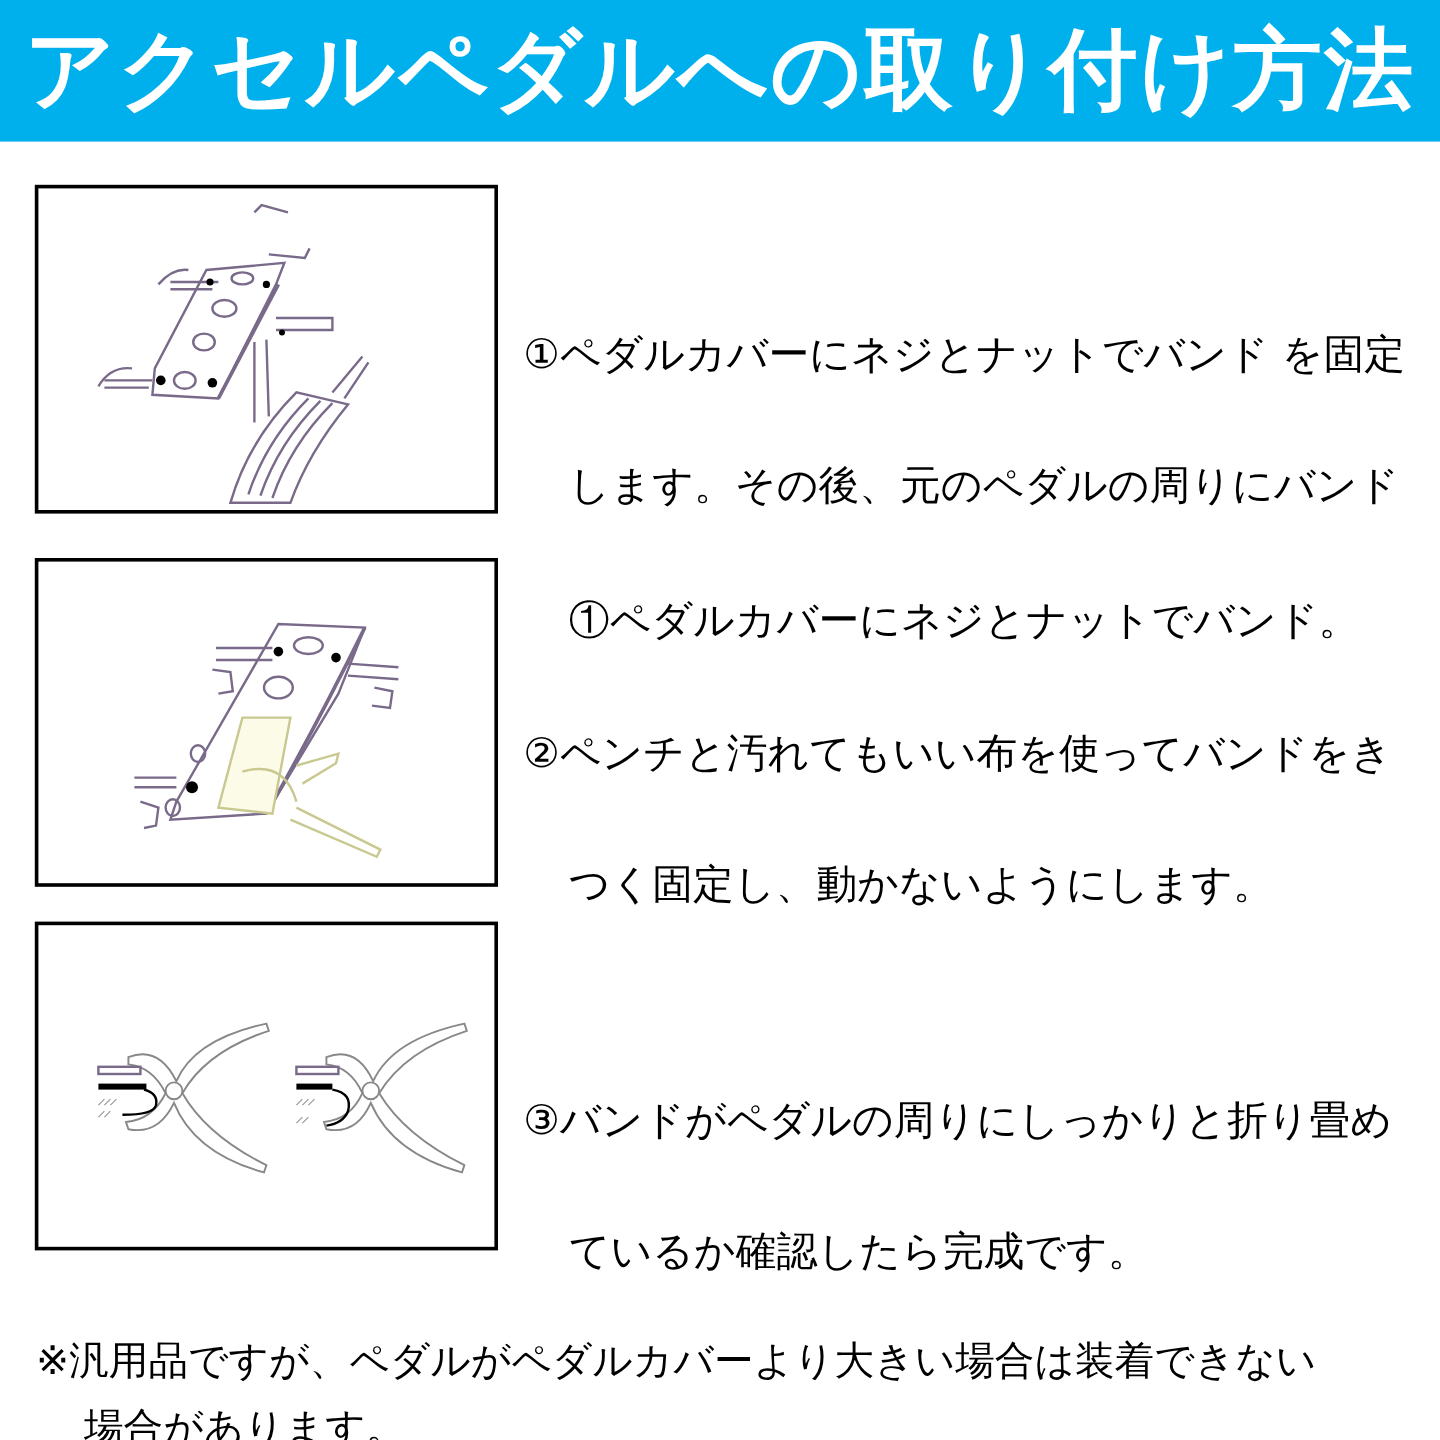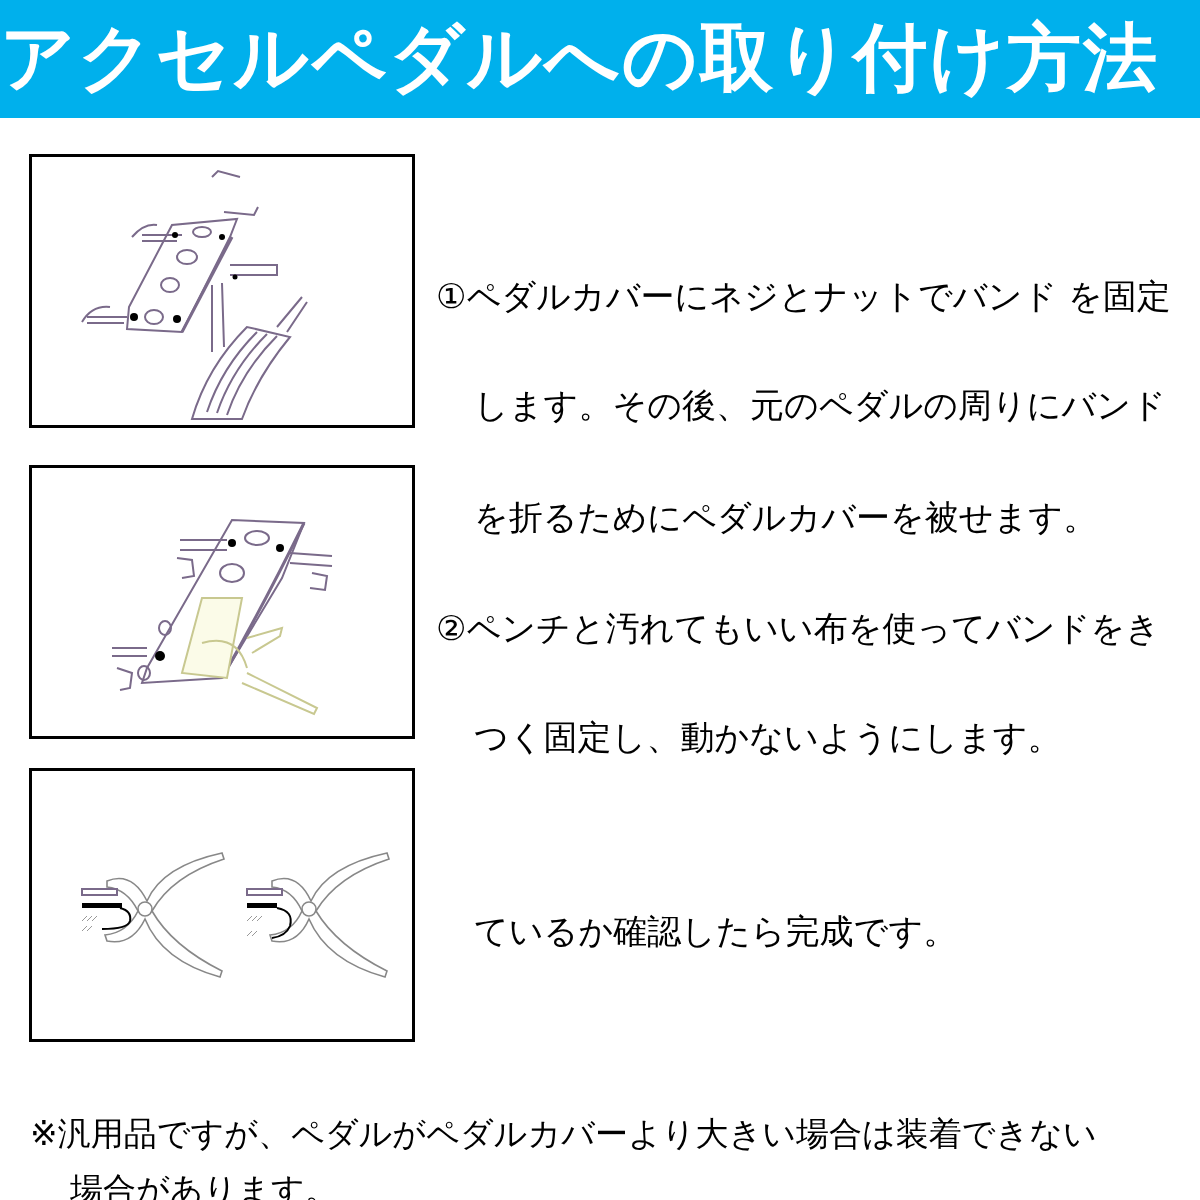--- a/index.html
+++ b/index.html
@@ -2,21 +2,21 @@
 <html><head>
 <meta charset="utf-8">
 <style>
   html, body { margin: 0; padding: 0; }
   body {
     width: 1200px; height: 1200px; background: #ffffff; position: relative; overflow: hidden;
     font-family: "DejaVu Sans", "Liberation Sans", sans-serif; color: #000;
   }
   .header {
     position: absolute; left: 0; top: 0; width: 1200px; height: 118px;
-    background: #00b0ec; display: flex; align-items: center; justify-content: flex-start;
+    background: #00b0ec; display: flex; align-items: center; justify-content: center;
   }
   .header h1 {
     margin: 0; color: #fff; font-size: 74px; font-weight: bold; letter-spacing: 2px;
     white-space: nowrap;
   }
   .step-img {
     position: absolute; left: 29px; width: 386px; height: 274px;
     border: 3px solid #000; background: #fff; box-sizing: border-box;
   }
   .step-img svg { width: 100%; height: 100%; display: block; }
@@ -65,21 +65,21 @@
       <circle cx="190" cy="80" r="3"></circle>
       <circle cx="102" cy="160" r="4"></circle>
       <circle cx="145" cy="162" r="4"></circle>
       <circle cx="203" cy="120" r="2.5"></circle>
     </g>
   </svg>
 </div>
 <div class="step-text" style="top:212px;">
   <span class="line">①ペダルカバーにネジとナットでバンド を固定</span>
   <span class="line indent">します。その後、元のペダルの周りにバンド</span>
-  <span class="line indent">を折るためにペダルカバーを被せます。</span>
+  <span class="line indent">①ペダルカバーにネジとナットでバンド。</span>
 </div>
 
 <div class="step-img" style="top:465px;">
   <svg viewBox="0 0 380 268">
     <g fill="none" stroke="#7a6a8a" stroke-width="2">
       <path d="M115 200 L200 52 L272 55 L250 110 L190 210 L110 215 Z"></path>
       <path d="M190 210 Q230 140 272 55" stroke-width="3"></path>
       <ellipse cx="225" cy="70" rx="12" ry="7"></ellipse>
       <ellipse cx="200" cy="105" rx="12" ry="9"></ellipse>
       <ellipse cx="133" cy="160" rx="6" ry="7"></ellipse>
@@ -129,19 +129,20 @@
       <path d="M88 137 Q100 140 98 150 Q96 158 70 158"></path>
       <path d="M245 137 Q262 140 258 155 Q254 165 240 167"></path>
     </g>
     <g stroke="#999" stroke-width="1" fill="none">
       <path d="M50 150 L55 145 M55 150 L60 145 M60 150 L65 145 M50 160 L55 155 M55 160 L60 155"></path>
       <path d="M215 150 L220 145 M220 150 L225 145 M225 150 L230 145 M215 165 L220 160 M220 165 L225 160"></path>
     </g>
   </svg>
 </div>
 <div class="step-text" style="top:850px;">
+  <span class="line">③バンドがペダルの周りにしっかりと折り畳め</span>
   <span class="line indent">ているか確認したら完成です。</span>
 </div>
 
 <div class="note">
   <span class="line">※汎用品ですが、ペダルがペダルカバーより大きい場合は装着できない</span>
   <span class="line indent">場合があります。</span>
 </div>
 
 </body></html>

